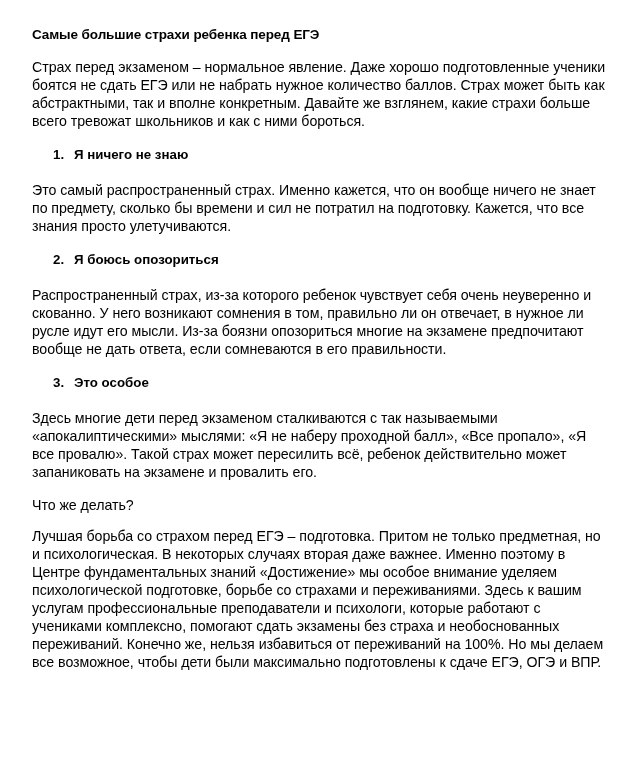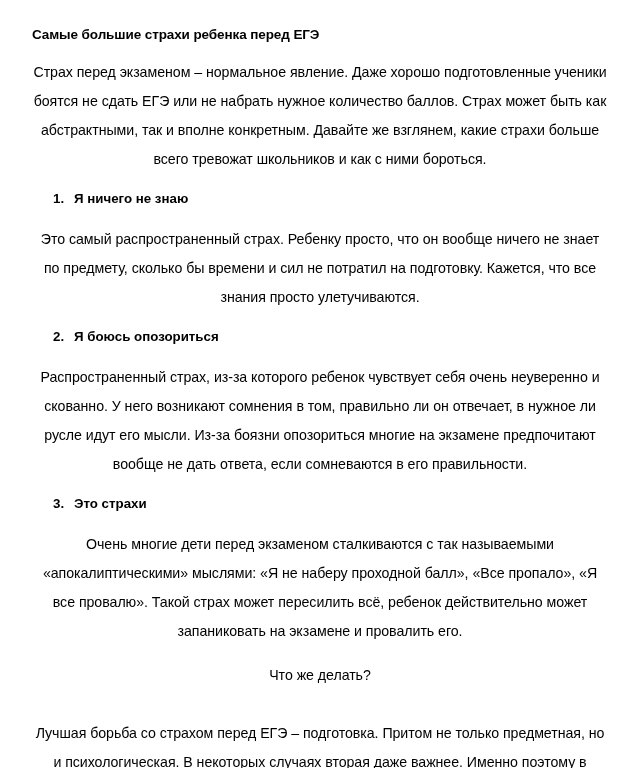--- a/index.html
+++ b/index.html
@@ -28,29 +28,29 @@
   .doc-title {
     font-size: 13.5px;
     font-weight: bold;
     line-height: 18px;
     margin: 0 0 14px 0;
     letter-spacing: -0.1px;
   }
 
   .para {
     font-size: 14.2px;
-    line-height: 29px;
+    line-height: 18px;
     margin: 0 0 15px 0;
-    text-align: center;
+    text-align: left;
     letter-spacing: -0.05px;
     max-width: 578px;
   }
 
   .para.tight {
-    margin-bottom: 29px;
+    margin-bottom: 13px;
   }
 
   .list-item {
     display: flex;
     align-items: baseline;
     font-size: 13.3px;
     font-weight: bold;
     line-height: 20px;
     margin: 0 0 16px 0;
     padding-left: 21px;
@@ -74,33 +74,33 @@
 
   <h1 class="doc-title">Самые большие страхи ребенка перед ЕГЭ</h1>
 
   <p class="para">Страх перед экзаменом – нормальное явление. Даже хорошо подготовленные ученики боятся не сдать ЕГЭ или не набрать нужное количество баллов. Страх может быть как абстрактными, так и вполне конкретным. Давайте же взглянем, какие страхи больше всего тревожат школьников и как с ними бороться.</p>
 
   <div class="list-item">
     <span class="num">1.</span>
     <span class="li-label">Я ничего не знаю</span>
   </div>
 
-  <p class="para">Это самый распространенный страх. Ребенку просто, что он вообще ничего не знает по предмету, сколько бы времени и сил не потратил на подготовку. Кажется, что все знания просто улетучиваются.</p>
+  <p class="para">Это самый распространенный страх. Именно кажется, что он вообще ничего не знает по предмету, сколько бы времени и сил не потратил на подготовку. Кажется, что все знания просто улетучиваются.</p>
 
   <div class="list-item">
     <span class="num">2.</span>
     <span class="li-label">Я боюсь опозориться</span>
   </div>
 
   <p class="para">Распространенный страх, из-за которого ребенок чувствует себя очень неуверенно и скованно. У него возникают сомнения в том, правильно ли он отвечает, в нужное ли русле идут его мысли. Из-за боязни опозориться многие на экзамене предпочитают вообще не дать ответа, если сомневаются в его правильности.</p>
 
   <div class="list-item">
     <span class="num">3.</span>
-    <span class="li-label">Это страхи</span>
+    <span class="li-label">Это особое</span>
   </div>
 
-  <p class="para">Очень многие дети перед экзаменом сталкиваются с так называемыми «апокалиптическими» мыслями: «Я не наберу проходной балл», «Все пропало», «Я все провалю». Такой страх может пересилить всё, ребенок действительно может запаниковать на экзамене и провалить его.</p>
+  <p class="para">Здесь многие дети перед экзаменом сталкиваются с так называемыми «апокалиптическими» мыслями: «Я не наберу проходной балл», «Все пропало», «Я все провалю». Такой страх может пересилить всё, ребенок действительно может запаниковать на экзамене и провалить его.</p>
 
   <p class="para tight">Что же делать?</p>
 
   <p class="para">Лучшая борьба со страхом перед ЕГЭ – подготовка. Притом не только предметная, но и психологическая. В некоторых случаях вторая даже важнее. Именно поэтому в Центре фундаментальных знаний «Достижение» мы особое внимание уделяем психологической подготовке, борьбе со страхами и переживаниями. Здесь к вашим услугам профессиональные преподаватели и психологи, которые работают с учениками комплексно, помогают сдать экзамены без страха и необоснованных переживаний. Конечно же, нельзя избавиться от переживаний на 100%. Но мы делаем все возможное, чтобы дети были максимально подготовлены к сдаче ЕГЭ, ОГЭ и ВПР.</p>
 
 </div>
 
 </body></html>

